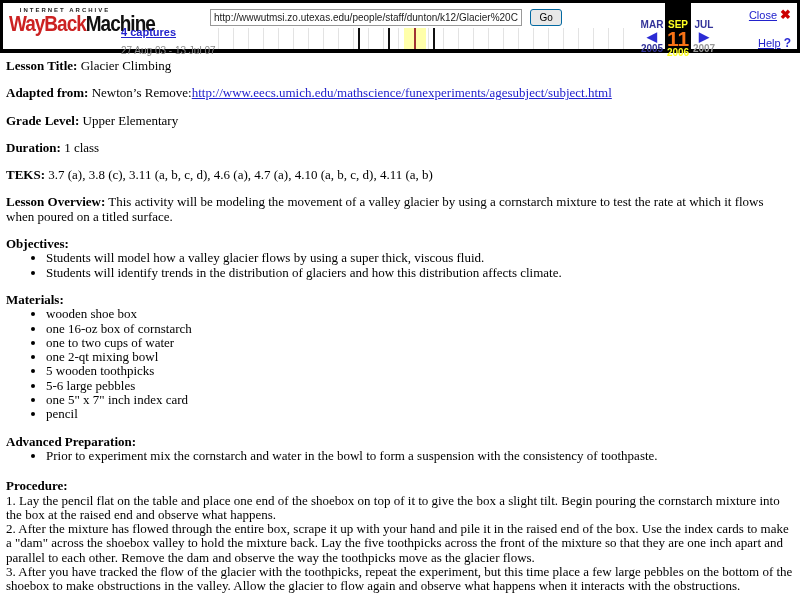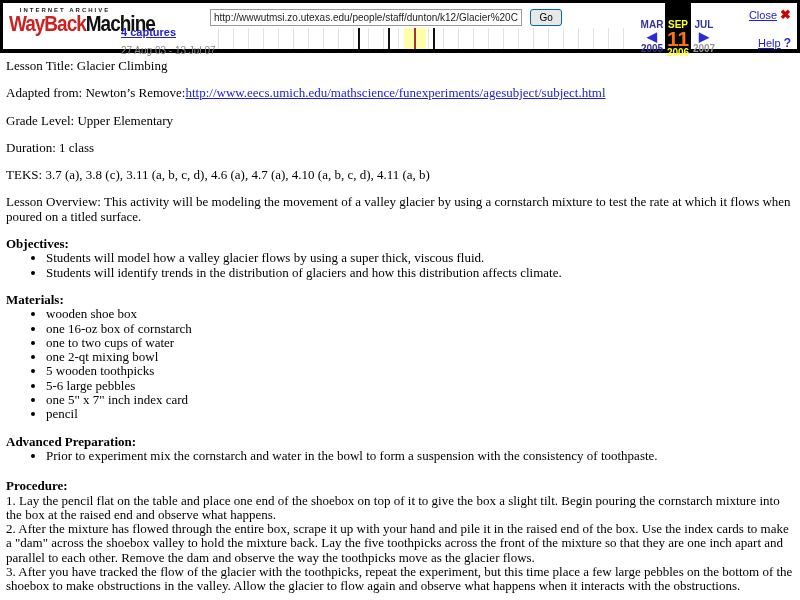--- a/index.html
+++ b/index.html
@@ -55,21 +55,21 @@
   .help-q { color: #2b2bd4; font-weight: bold; font-size: 12px; }
 
   
   .doc {
     padding: 3px 6px 0 6px;
     font-family: "Liberation Serif", serif;
     font-size: 13px;
     line-height: 1.1;
     color: #000;
   }
-  .doc b { font-weight: normal; text-align: right; }
+  .doc b { font-weight: bold; text-align: right; }
   .field { margin: 13px 0; }
   .field-first { margin-top: 3px; }
   .doclink { color: #2222cc; text-decoration: underline; cursor: pointer; word-break: break-all; }
   .sec-head { font-weight: bold; margin: 13px 0 0 0; }
   .sec-head.tight { margin-top: 16px; }
   ul.blist { margin: 0; padding-left: 40px; }
   ul.blist li { margin: 0; }
   .step { margin: 0; }
   .eval-head { font-weight: bold; margin-top: 15px; }
 </style>

